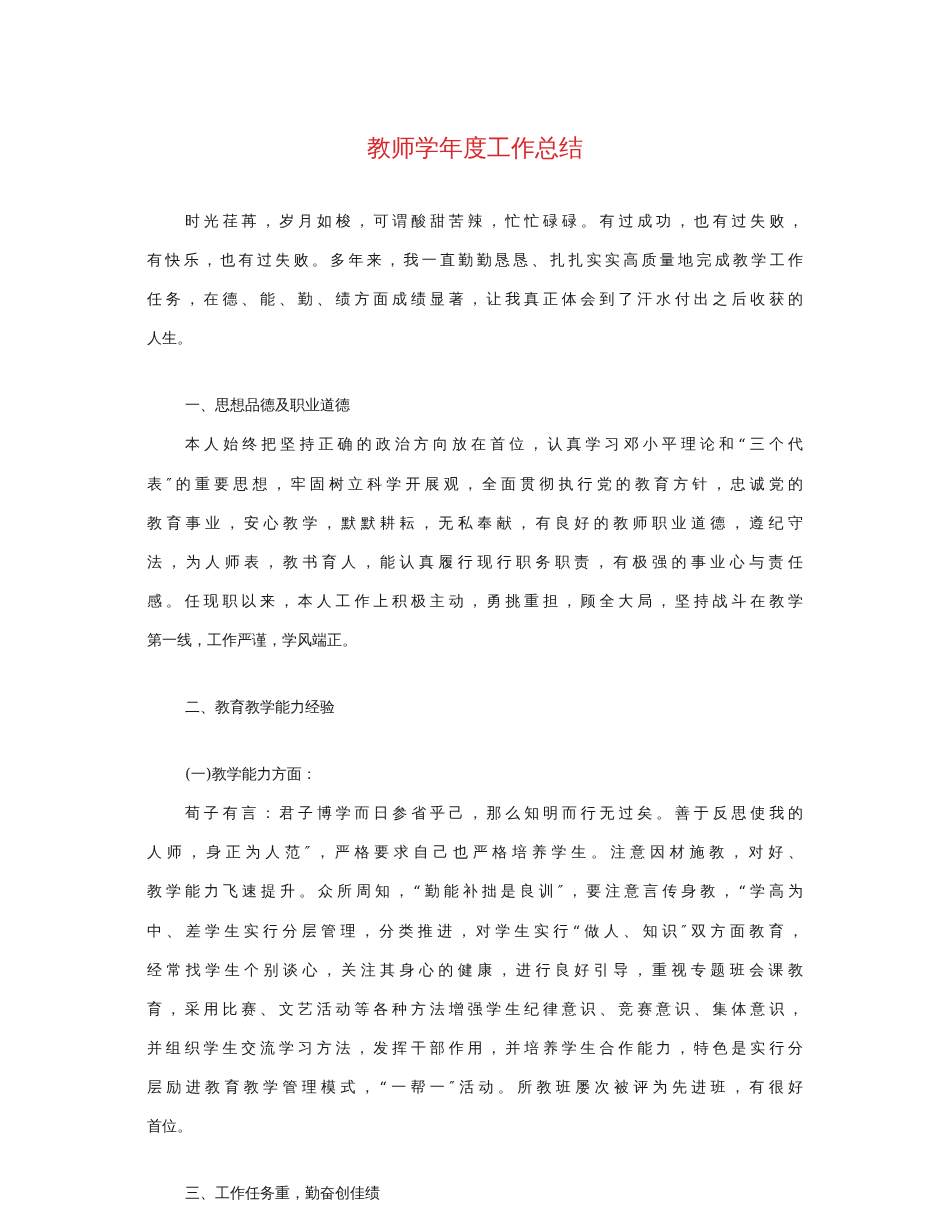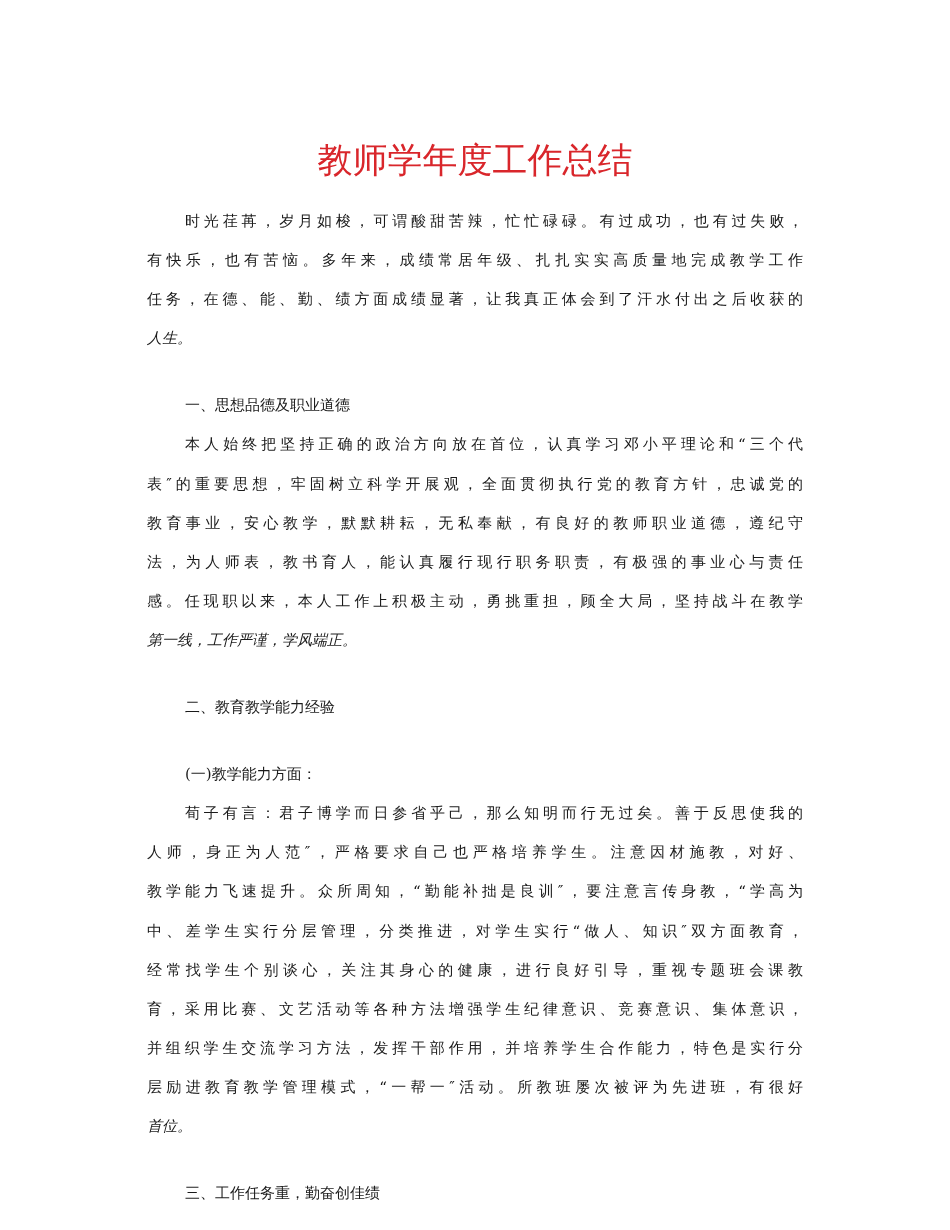--- a/index.html
+++ b/index.html
@@ -21,63 +21,61 @@
       width: 950px;
       height: 1230px;
       background: #ffffff;
     }
     .title {
       position: absolute;
       top: 128px;
       left: 0;
       width: 950px;
       text-align: center;
-      font-size: 35px;
+      font-size: 24px;
       line-height: 40px;
       color: #d9262b;
       letter-spacing: 0px;
       font-family: "DejaVu Serif", "Liberation Serif", serif;
-      margin-top: 12px;
     }
     .body-text {
       position: absolute;
       top: 202px;
       left: 147px;
       width: 656px;
     }
     .line {
       height: 39.1px;
       line-height: 39.1px;
       font-size: 15px;
       white-space: nowrap;
       text-align: justify;
       text-align-last: justify;
       overflow: visible;
     }
     .line.last {
       text-align-last: left;
-      font-style: italic;
     }
     .line.indent {
       padding-left: 38px;
     }
     .line.heading {
       text-align-last: left;
       padding-left: 38px;
       margin-top: 28px;
     }
   </style>
 </head>
 <body>
 
 <div class="page">
   <div class="title" style="color: rgb(217, 38, 43);">教师学年度工作总结</div>
   <div class="body-text" id="body-text">
       <div class="line indent">时光荏苒，岁月如梭，可谓酸甜苦辣，忙忙碌碌。有过成功，也有过失败，</div>
-      <div class="line">有快乐，也有苦恼。多年来，成绩常居年级、扎扎实实高质量地完成教学工作</div>
+      <div class="line">有快乐，也有过失败。多年来，我一直勤勤恳恳、扎扎实实高质量地完成教学工作</div>
       <div class="line">任务，在德、能、勤、绩方面成绩显著，让我真正体会到了汗水付出之后收获的</div>
       <div class="line last">人生。</div>
       <div class="line heading">一、思想品德及职业道德</div>
       <div class="line indent">本人始终把坚持正确的政治方向放在首位，认真学习邓小平理论和“三个代</div>
       <div class="line">表″的重要思想，牢固树立科学开展观，全面贯彻执行党的教育方针，忠诚党的</div>
       <div class="line">教育事业，安心教学，默默耕耘，无私奉献，有良好的教师职业道德，遵纪守</div>
       <div class="line">法，为人师表，教书育人，能认真履行现行职务职责，有极强的事业心与责任</div>
       <div class="line">感。任现职以来，本人工作上积极主动，勇挑重担，顾全大局，坚持战斗在教学</div>
       <div class="line last">第一线，工作严谨，学风端正。</div>
       <div class="line heading">二、教育教学能力经验</div>

